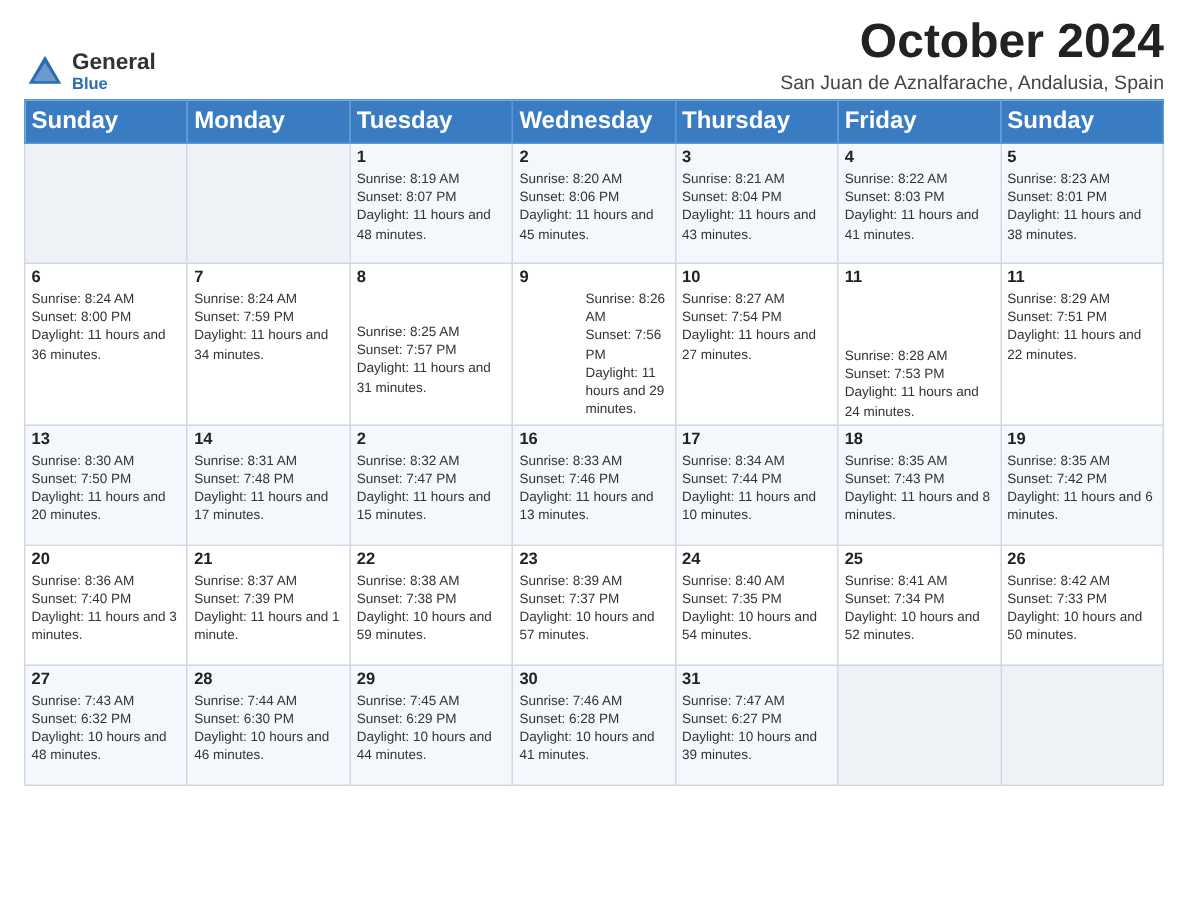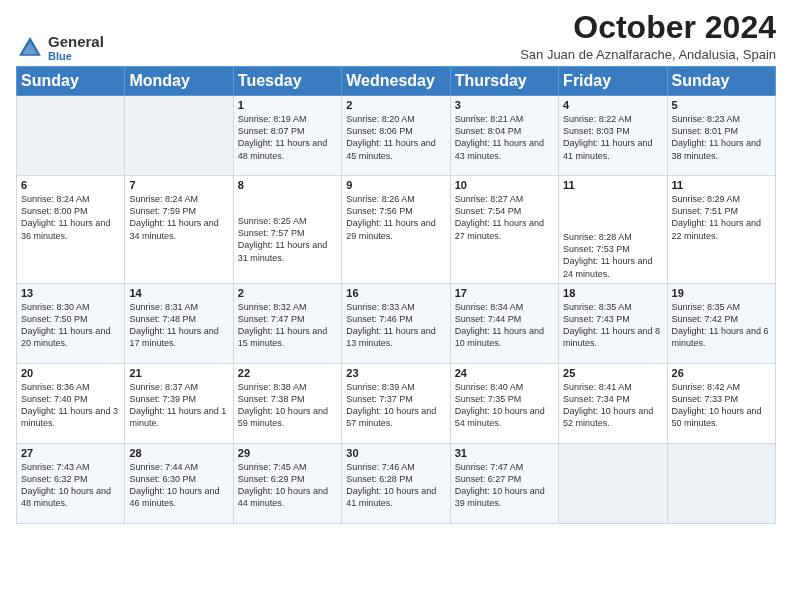--- a/index.html
+++ b/index.html
@@ -188,21 +188,21 @@
 Daylight: 11 hours and 34 minutes.</div>
           </td>
           <td>
             <span class="day-num">8</span>
             <div class="cell-info" style="white-space: pre-line; margin-top: 24px;">Sunrise: 8:25 AM
 Sunset: 7:57 PM
 Daylight: 11 hours and 31 minutes.</div>
           </td>
           <td>
             <span class="day-num">9</span>
-            <div class="cell-info" style="white-space: pre-line;">Sunrise: 8:26 AM
+            <div class="cell-info" style="white-space: pre-line; margin-left: 44px;">Sunrise: 8:26 AM
 Sunset: 7:56 PM
 Daylight: 11 hours and 29 minutes.</div>
           </td>
           <td>
             <span class="day-num">10</span>
             <div class="cell-info" style="white-space: pre-line;">Sunrise: 8:27 AM
 Sunset: 7:54 PM
 Daylight: 11 hours and 27 minutes.</div>
           </td>
           <td>

